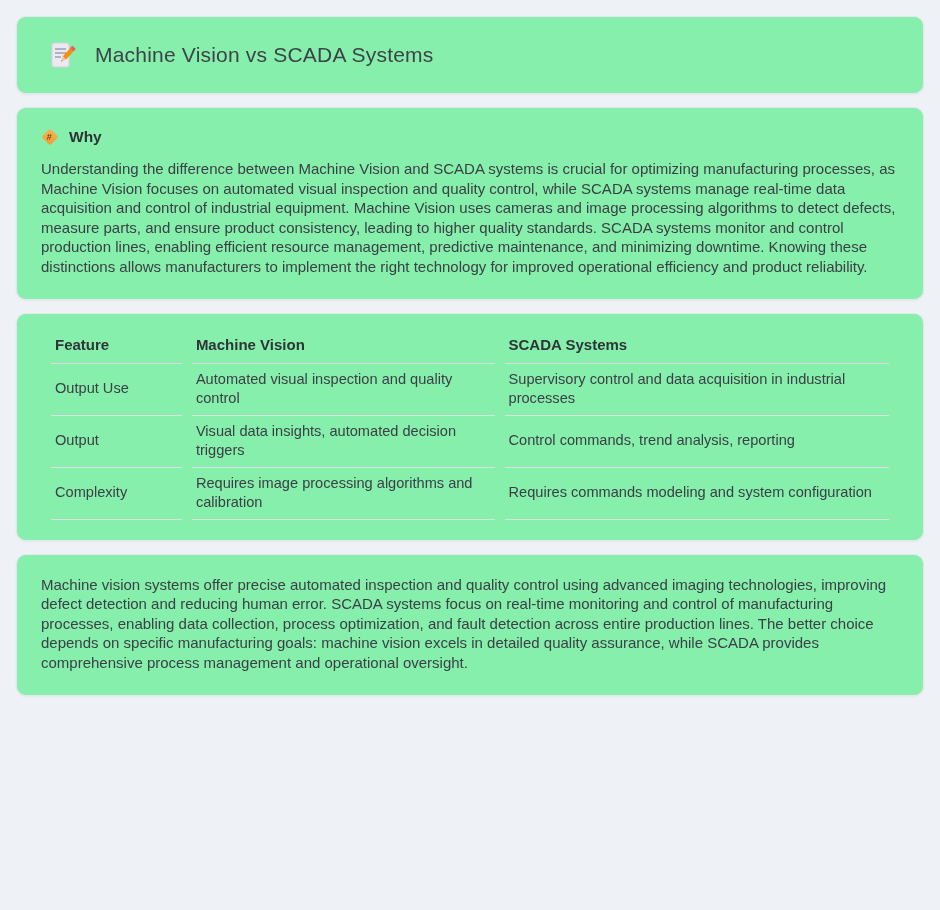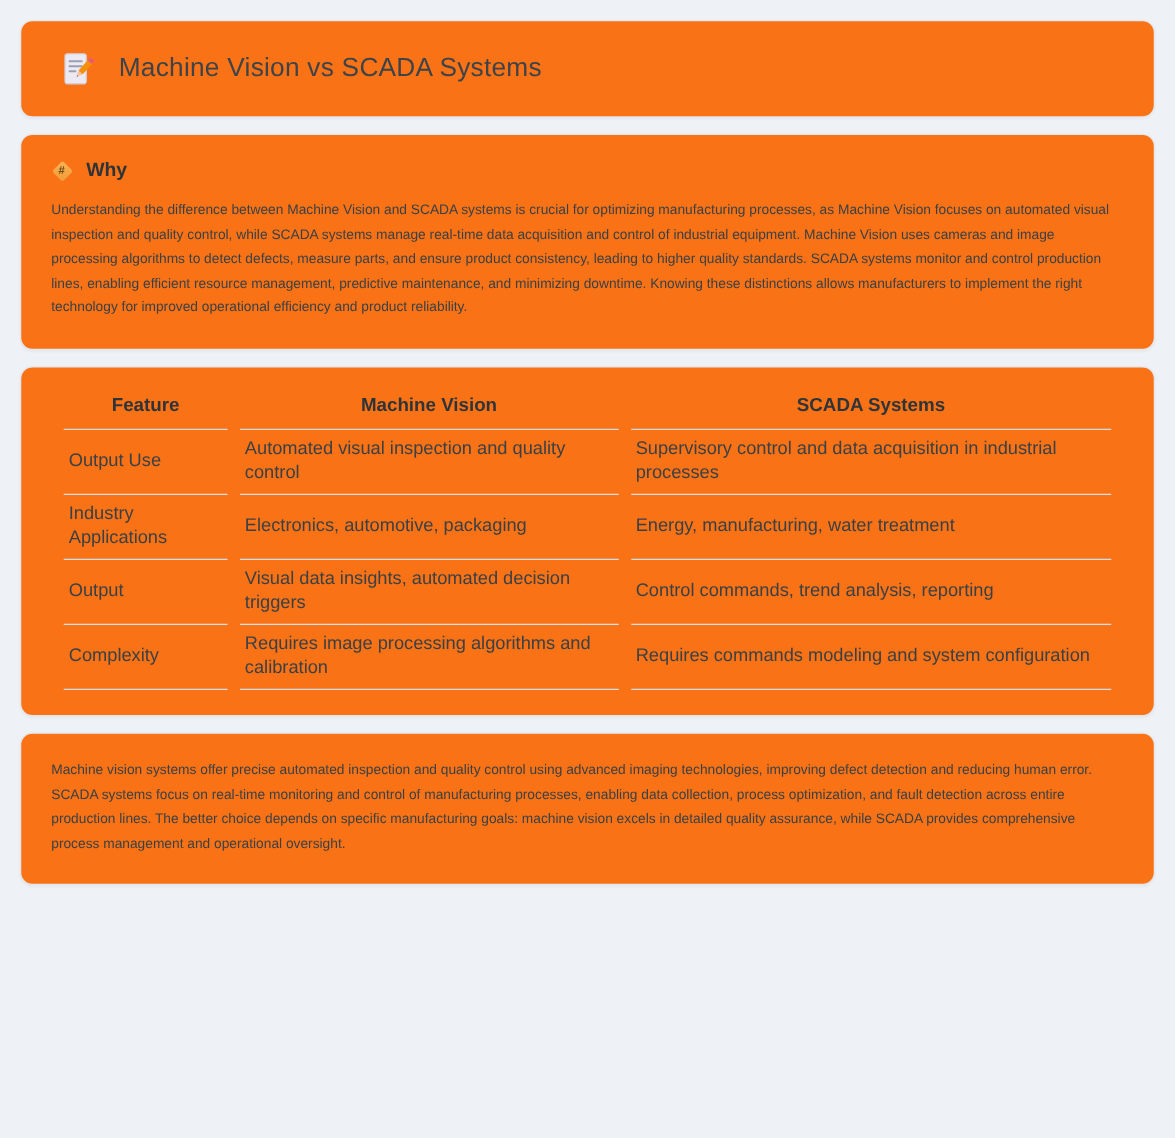--- a/index.html
+++ b/index.html
@@ -4,21 +4,21 @@
 <style>
   * { box-sizing: border-box; }
   html, body { margin: 0; padding: 0; }
   body {
     width: 940px; height: 910px; overflow: hidden;
     background: #eef1f6;
     font-family: "Liberation Sans", sans-serif;
     color: #3b4045;
   }
   .card {
-    background: #f97316;
+    background: #86efac;
     border: 1px solid #e4e7ed;
     border-radius: 10px;
     margin: 0 16px 13px 16px;
     box-shadow: 0 1px 2px rgba(60,64,67,.05);
   }
   
   .header-card {
     margin-top: 16px;
     padding: 23px 30px;
     display: flex;
@@ -35,21 +35,21 @@
   .section-heading {
     display: flex;
     align-items: center;
     gap: 10px;
     font-size: 15.5px;
     font-weight: bold;
     color: #2e3338;
     margin-bottom: 13px;
   }
   .section-body {
-    font-size: 11px;
+    font-size: 15px;
     line-height: 19.6px;
     color: #3b4045;
   }
   
   .diamond-wrap { width: 18px; height: 18px; display: flex; align-items: center; justify-content: center; }
   .diamond {
     width: 12px; height: 12px;
     background: linear-gradient(135deg, #f9b254, #f29c35);
     border-radius: 2px;
     transform: rotate(45deg);
@@ -63,21 +63,21 @@
   .table-card { padding: 16px 24px 20px 24px; }
   table.cmp-table {
     width: 100%;
     border-collapse: separate;
     border-spacing: 10px 0;
   }
   table.cmp-table th {
     font-size: 15px;
     font-weight: bold;
     color: #2f3439;
-    text-align: center;
+    text-align: left;
     padding: 6px 4px 10px 4px;
     border-bottom: 1px solid #d8dbe0;
   }
   table.cmp-table td {
     font-size: 14.6px;
     color: #3b4045;
     line-height: 19.5px;
     padding: 6px 4px;
     border-bottom: 1px solid #dcdfe4;
     vertical-align: middle;
@@ -133,25 +133,20 @@
         <th>SCADA Systems</th>
       </tr>
     </thead>
     <tbody>
       <tr>
         <td>Output Use</td>
         <td>Automated visual inspection and quality control</td>
         <td>Supervisory control and data acquisition in industrial processes</td>
       </tr>
       <tr>
-        <td>Industry Applications</td>
-        <td>Electronics, automotive, packaging</td>
-        <td>Energy, manufacturing, water treatment</td>
-      </tr>
-      <tr>
         <td>Output</td>
         <td>Visual data insights, automated decision triggers</td>
         <td>Control commands, trend analysis, reporting</td>
       </tr>
       <tr>
         <td>Complexity</td>
         <td>Requires image processing algorithms and calibration</td>
         <td>Requires commands modeling and system configuration</td>
       </tr>
     </tbody>

